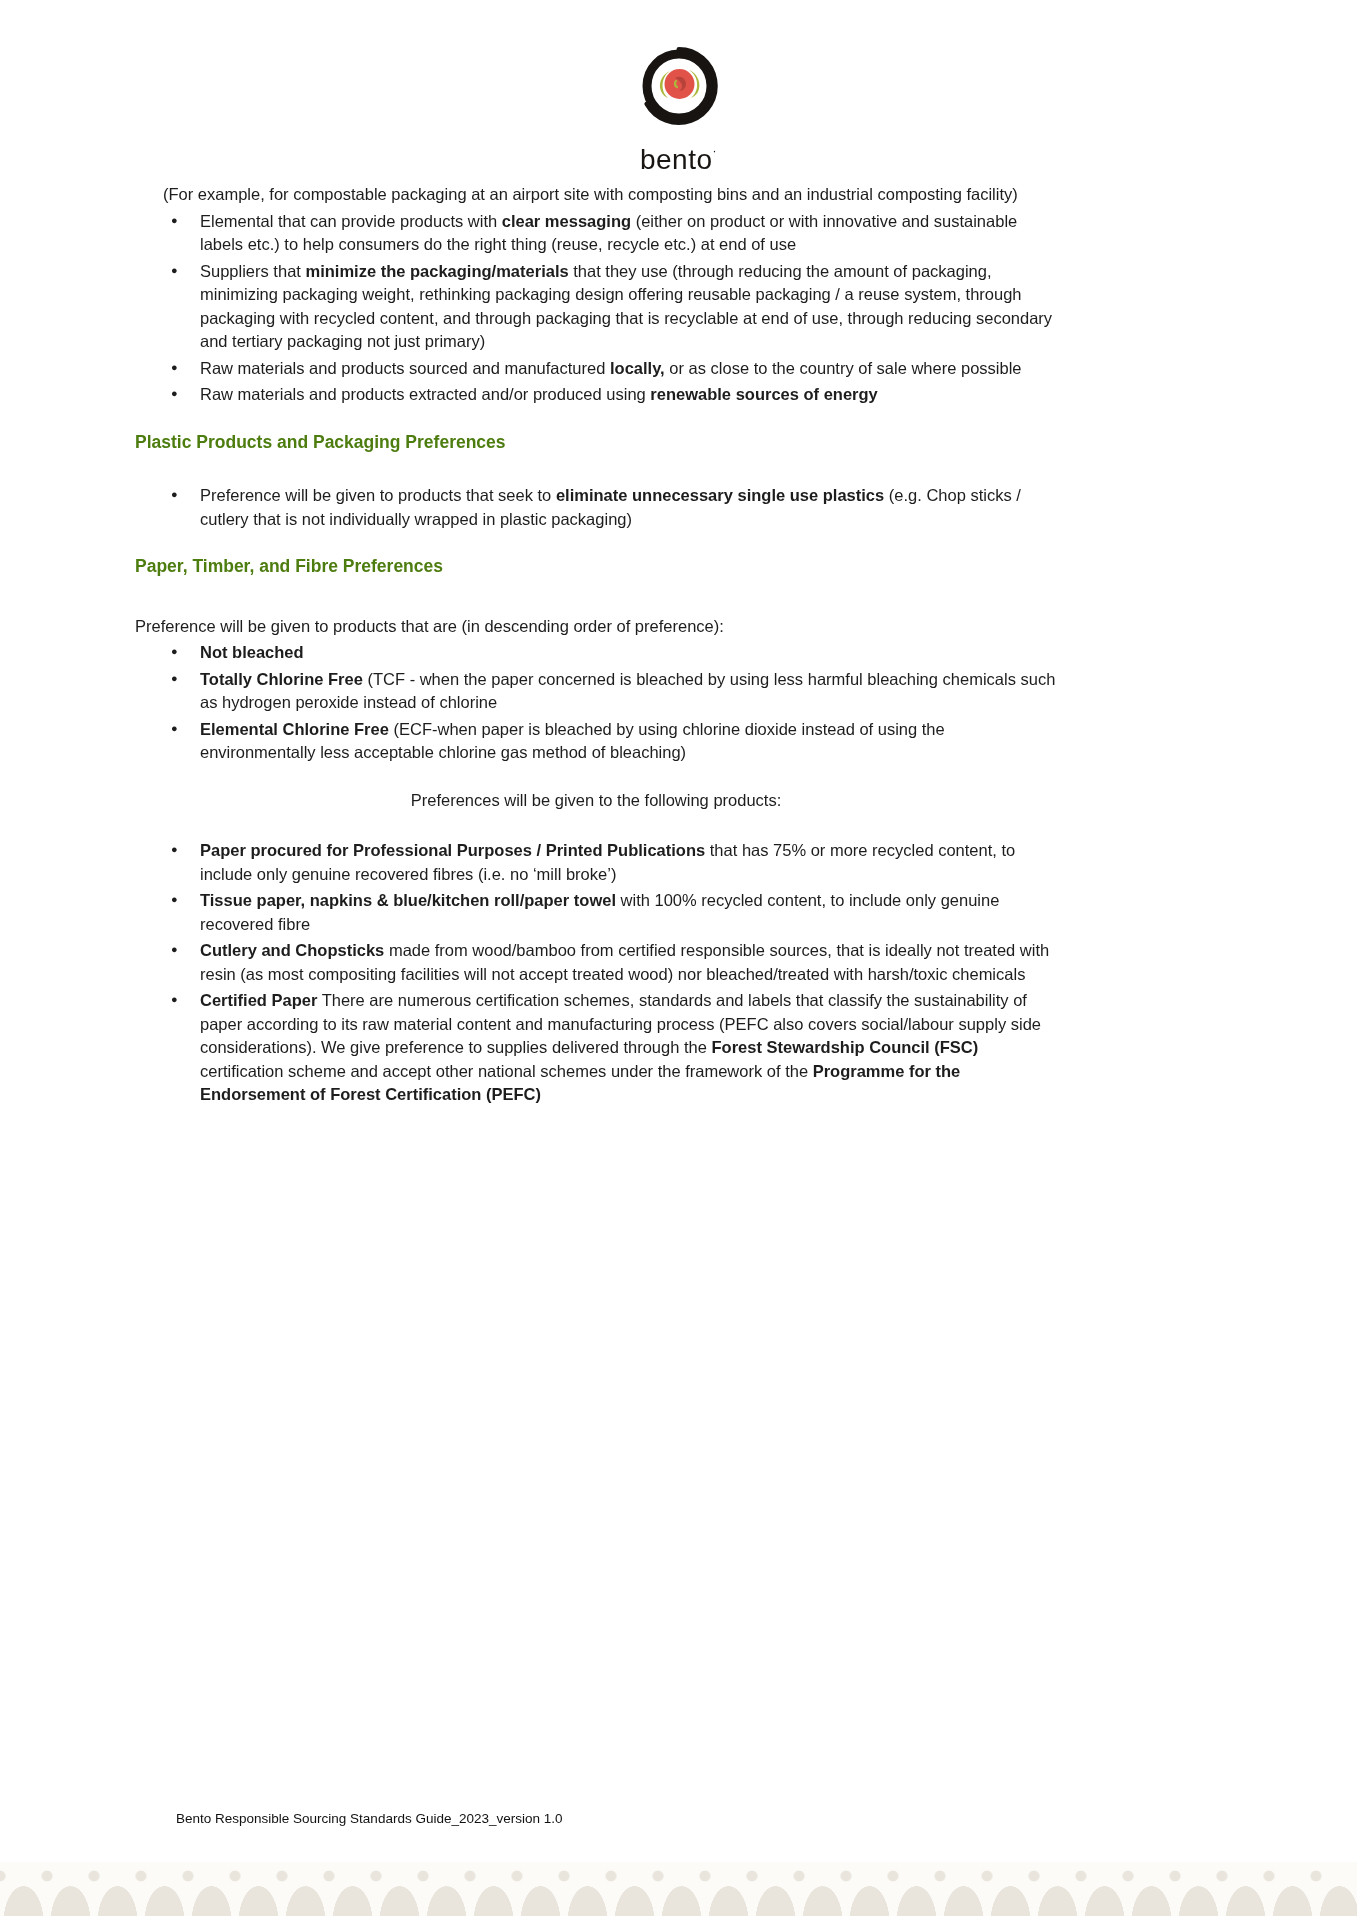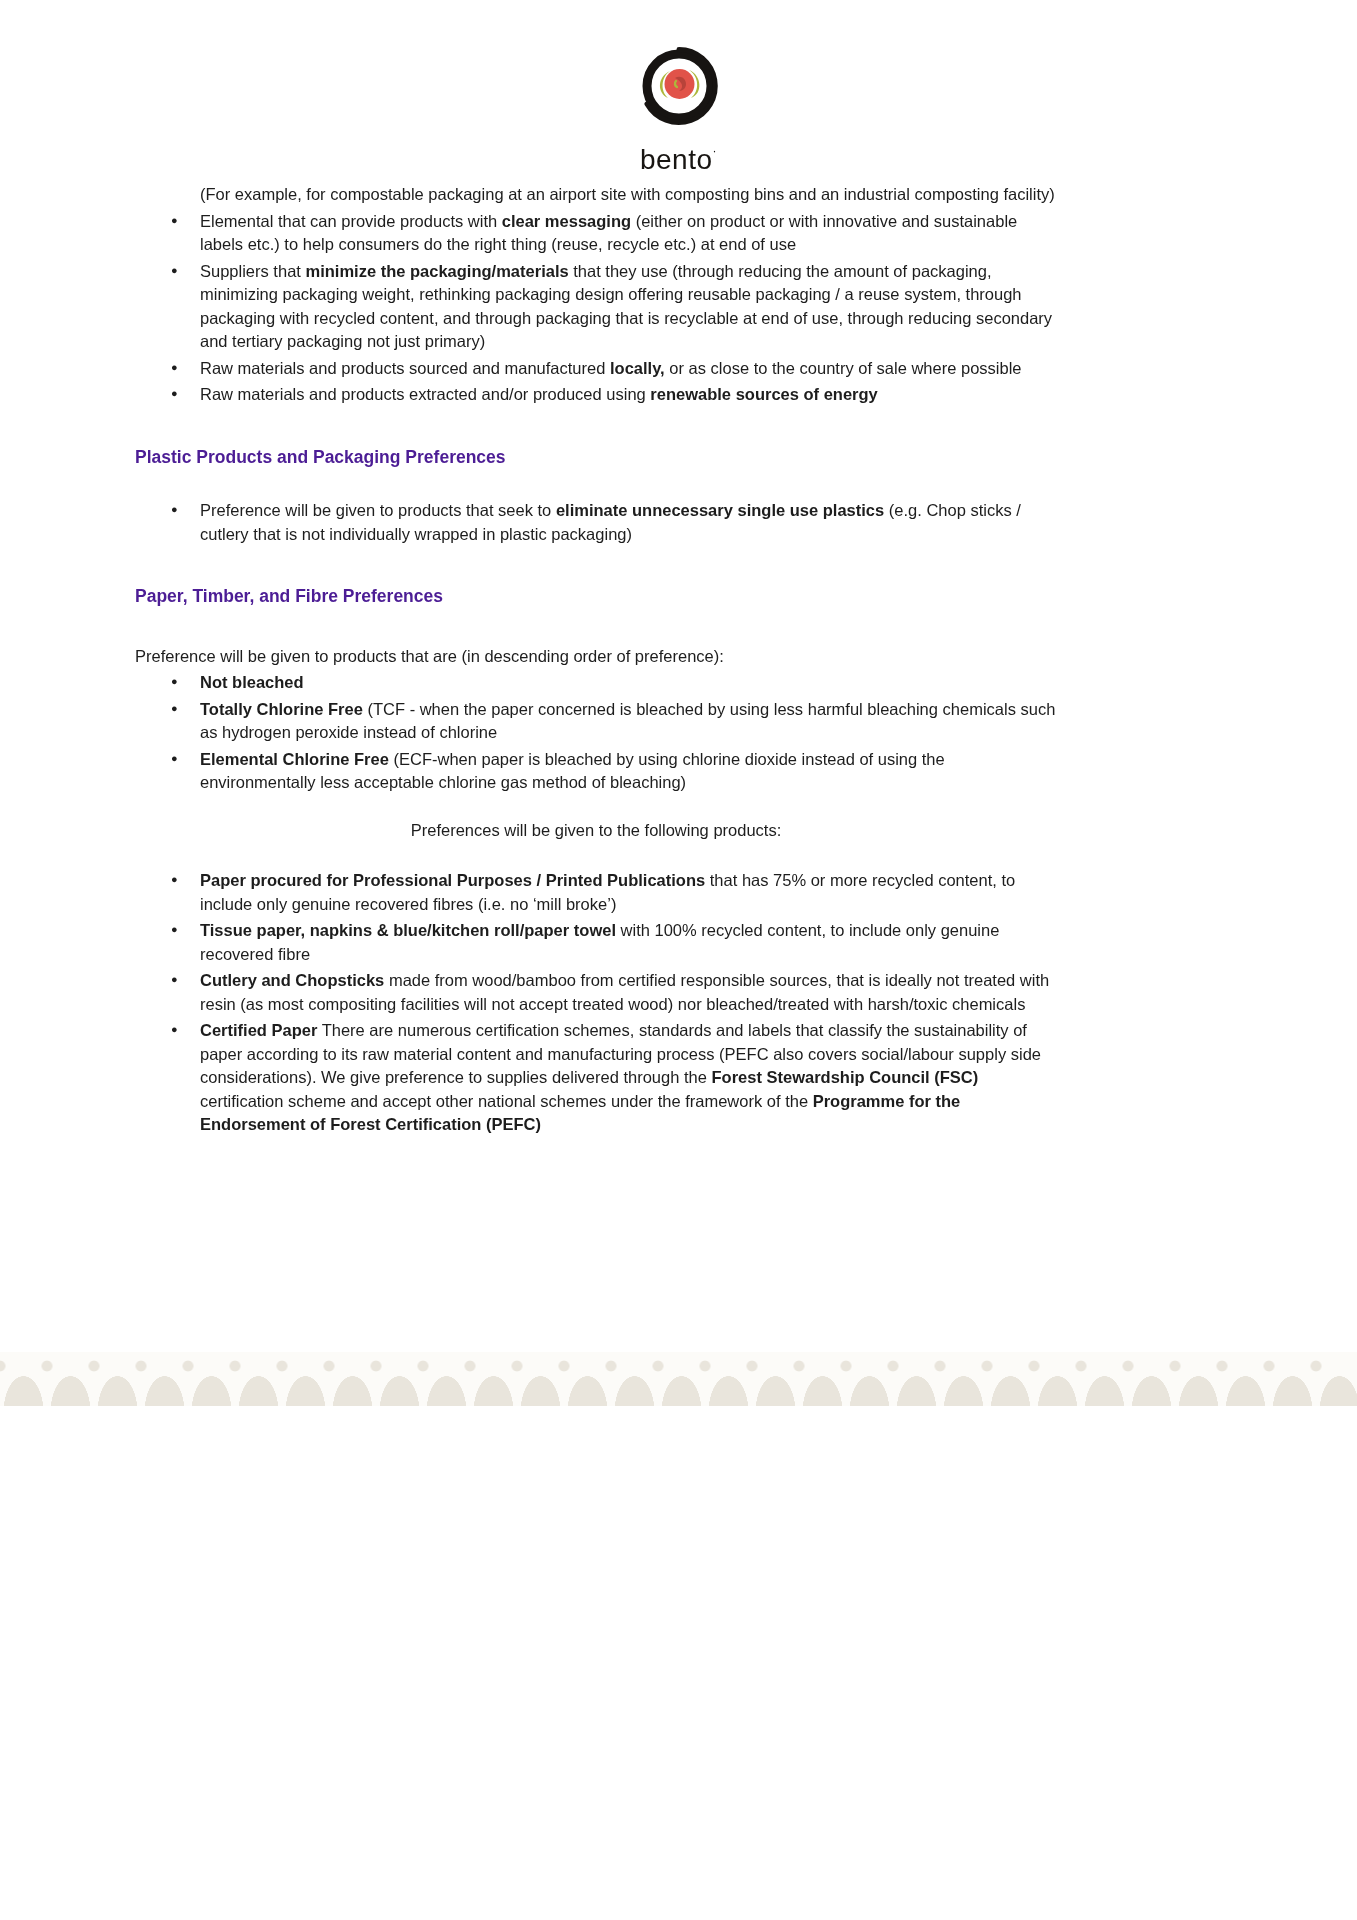--- a/index.html
+++ b/index.html
@@ -1,20 +1,20 @@
 <!DOCTYPE html>
 <html><head>
 <meta charset="utf-8">
 <style>
   * { margin: 0; padding: 0; box-sizing: border-box; }
   html, body { background: #ffffff; }
   #page {
     position: relative;
     width: 1357px;
-    height: 1406px;
+    height: 1916px;
     background: #ffffff;
     overflow: hidden;
     font-family: "Liberation Sans", sans-serif;
     color: #1d1d1d;
   }
 
   
   .logo-wrap {
     position: absolute;
     top: 42px; left: 0; right: 0;
@@ -39,38 +39,38 @@
   
   #doc-content {
     position: absolute;
     top: 183px;
     left: 135px;
     width: 922px;
     font-size: 16.5px;
     line-height: 23.5px;
   }
   .bold, .heading { font-weight: 700; }
-  .indent-para { margin-left: 65px; }
+  .indent-para { margin-left: 28px; }
   .para { margin-top: 0; }
   .bullet-item {
     position: relative;
     padding-left: 65px;
     margin-top: 3px;
   }
   .bullet-dot {
     position: absolute;
     left: 36px;
     top: -1px;
     font-size: 15px;
     color: #1d1d1d;
   }
   .heading {
-    color: #4c1d95;
+    color: #4d7c0f;
     font-size: 17.5px;
-    margin-top: 39px;
+    margin-top: 24px;
     margin-bottom: 24px;
   }
   .heading + .bullet-item { margin-top: 30px; }
   .heading + .para { margin-top: 36px; }
   .bullet-item + .para { margin-top: 24px; text-align: center; }
   .spacer { height: 24px; }
 
   
   .footer {
     position: absolute;

